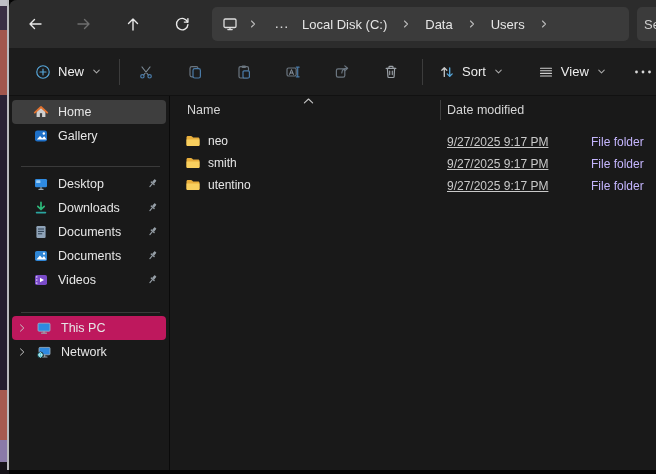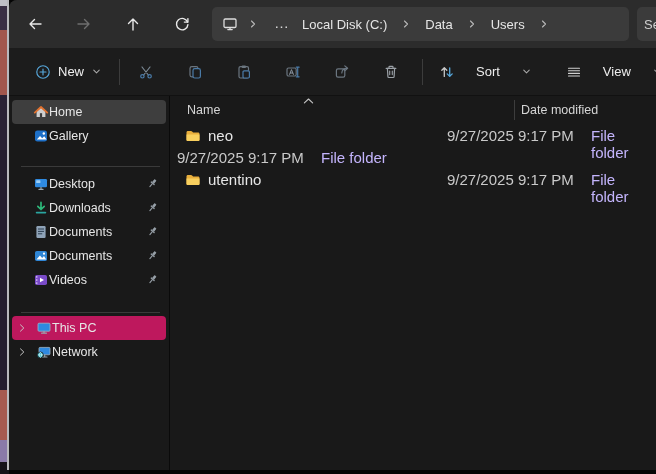--- a/index.html
+++ b/index.html
@@ -35,51 +35,51 @@
     margin-left:8px; width:80px; height:34px; background:#3b3b3b; border-radius:5px;
     display:flex; align-items:center; padding-left:7px; color:#cfcfcf; font-size:13px; flex:0 0 auto; overflow:hidden;
   }
 
   
   .toolbar { height:48px; background:#1c1c1c; display:flex; align-items:center; padding-left:18px; border-bottom:1px solid #111; }
   .new-btn { display:flex; align-items:center; gap:7px; height:32px; padding:0 8px; border-radius:4px; color:#f0f0f0; font-size:13px; }
   .tb-sep { width:1px; height:26px; background:#3c3c3c; margin-left:9px; flex:0 0 auto; }
   .tb-icons { display:flex; align-items:center; margin-left:4px; gap:5px; }
   .tb-icon-btn { width:44px; height:32px; display:flex; align-items:center; justify-content:center; border-radius:4px; }
-  .tb-text-btn { display:flex; align-items:center; gap:21px; height:32px; padding:0 10px; border-radius:4px; color:#ededed; font-size:13px; margin-left:6px; }
+  .tb-text-btn { display:flex; align-items:center; gap:7px; height:32px; padding:0 10px; border-radius:4px; color:#ededed; font-size:13px; margin-left:6px; }
   .tb-text-btn + .tb-text-btn { margin-left:14px; }
   .more-btn { width:40px; height:32px; display:flex; align-items:center; justify-content:center; border-radius:4px; margin-left:14px; }
 
   
   .content { position:absolute; top:96px; left:0; right:0; bottom:0; display:flex; }
   .sidebar { width:161px; border-right:1px solid #0a0a0a; padding-top:4px; flex:0 0 auto; }
   .side-item {
     position:relative; height:24px; margin:0 3px; border-radius:4px;
-    display:flex; align-items:center; padding-left:21px; 
+    display:flex; align-items:center; padding-left:21px; gap:9px;
     color:#e6e6e6; font-size:12.5px; white-space:nowrap;
   }
   .side-item.selected { background:#3e3e3e; }
   .side-item.subtle { background:#be185d; }
   .side-item .pin { position:absolute; right:7px; top:5px; }
   .side-item .tree-chev { position:absolute; left:4px; top:6px; }
   .side-item.tree { padding-left:24px; }
   .side-divider { height:1px; background:#3a3a3a; margin:18px 9px 5px 12px; }
   .side-divider.second { margin-top:20px; margin-bottom:3px; }
   .icon16 { width:16px; height:16px; flex:0 0 auto; }
 
   .main { flex:1; position:relative; color:#e2e2e2; }
-  .list-header { display:flex; height:27px; align-items:center; font-size:12.5px; color:#d6d6d6; position:relative;justify-content:space-between; }
+  .list-header { display:flex; height:27px; align-items:center; font-size:12.5px; color:#d6d6d6; position:relative; }
   .hdr-name { width:270px; padding-left:17px; position:relative; height:100%; display:flex; align-items:center; }
   .sort-caret { position:absolute; left:133px; top:1px; }
   .hdr-date { width:142px; padding-left:6px; border-left:1px solid #3d3d3d; height:20px; display:flex; align-items:center; }
   .hdr-type { flex:1; padding-left:8px; border-left:1px solid #3d3d3d; height:20px; display:flex; align-items:center; }
   .rows { margin-top:4px; }
-  .file-row { display:flex; height:22px; align-items:flex-start; font-size:15px; }
+  .file-row { display:flex; height:22px; align-items:flex-end; font-size:12px; }
   .cell-name { width:270px; padding-left:15px; display:flex; align-items:center; gap:7px; color:#e6e6e6; }
-  .cell-date { width:142px; padding-left:7px; color:#c9c9c9; }
+  .cell-date { width:142px; padding-left:7px; color:#c9c9c9;text-decoration:underline; }
   .cell-type { flex:1; padding-left:9px; color:#c4b5fd; }
 </style>
 </head>
 <body>
 
 <div class="screen">
 
   <div class="behind-strip">
     <div class="seg" style="top:0;height:6px;background:#bfbfc6"></div>
     <div class="seg" style="top:6px;height:24px;background:#3a2f45"></div>
@@ -395,20 +395,27 @@
                   <path d="M1.5 4.3c0-.8.6-1.4 1.4-1.4h3.1c.4 0 .9.2 1.1.5l1 1.1h5c.8 0 1.4.6 1.4 1.4v5.8c0 .8-.6 1.4-1.4 1.4H2.9c-.8 0-1.4-.6-1.4-1.4z" fill="#e8ae3c"></path>
                   <path d="M1.5 6.4h13v5.3c0 .8-.6 1.4-1.4 1.4H2.9c-.8 0-1.4-.6-1.4-1.4z" fill="#f8cf5e"></path>
                 </svg>
               <span>neo</span>
             </div>
             <div class="cell-date">9/27/2025 9:17 PM</div>
             <div class="cell-type">File folder</div>
           </div>
 
           <div class="file-row">
+            <div class="cell-name">
+              <svg class="icon16" viewBox="0 0 16 16">
+                  <path d="M1.5 4.3c0-.8.6-1.4 1.4-1.4h3.1c.4 0 .9.2 1.1.5l1 1.1h5c.8 0 1.4.6 1.4 1.4v5.8c0 .8-.6 1.4-1.4 1.4H2.9c-.8 0-1.4-.6-1.4-1.4z" fill="#e8ae3c"></path>
+                  <path d="M1.5 6.4h13v5.3c0 .8-.6 1.4-1.4 1.4H2.9c-.8 0-1.4-.6-1.4-1.4z" fill="#f8cf5e"></path>
+                </svg>
+              <span>smith</span>
+            </div>
             <div class="cell-date">9/27/2025 9:17 PM</div>
             <div class="cell-type">File folder</div>
           </div>
 
           <div class="file-row">
             <div class="cell-name">
               <svg class="icon16" viewBox="0 0 16 16">
                   <path d="M1.5 4.3c0-.8.6-1.4 1.4-1.4h3.1c.4 0 .9.2 1.1.5l1 1.1h5c.8 0 1.4.6 1.4 1.4v5.8c0 .8-.6 1.4-1.4 1.4H2.9c-.8 0-1.4-.6-1.4-1.4z" fill="#e8ae3c"></path>
                   <path d="M1.5 6.4h13v5.3c0 .8-.6 1.4-1.4 1.4H2.9c-.8 0-1.4-.6-1.4-1.4z" fill="#f8cf5e"></path>
                 </svg>

